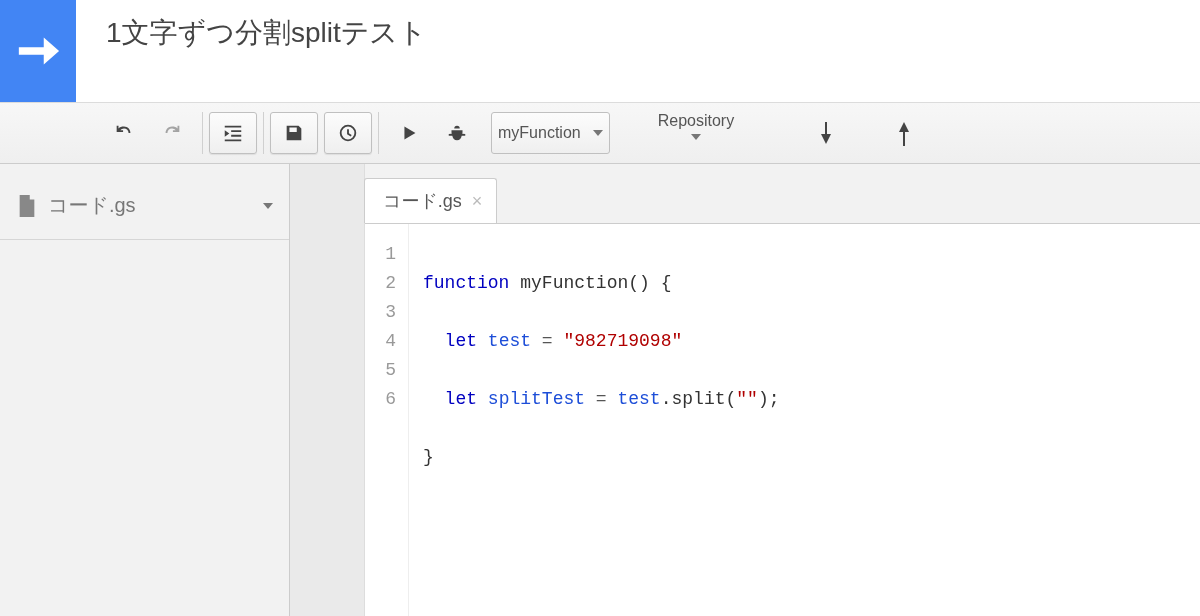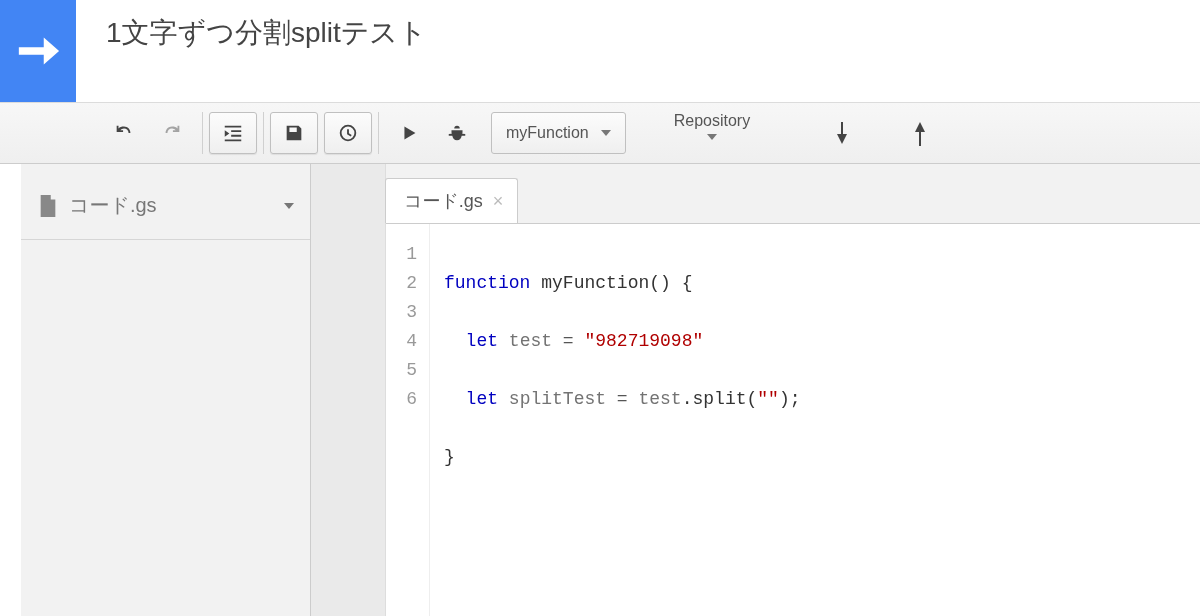--- a/index.html
+++ b/index.html
@@ -82,21 +82,21 @@
     margin: 0 6px;
   }
   .tb-btn svg { width: 22px; height: 22px; fill: #444; }
   .tb-select {
     height: 42px;
     border: 1px solid #c0c0c0;
     border-radius: 3px;
     background: linear-gradient(#fcfcfc,#efefef);
     display: flex;
     align-items: center;
-    padding: 0 14px;
+    padding: 0 6px;
     gap: 12px;
     font-size: 16px;
     color: #555;
     cursor: pointer;
     margin-left: 10px;
   }
   .tb-text-btn {
     height: 42px;
     padding: 0 18px;
     display: flex;
@@ -126,21 +126,20 @@
   .pull-btn, .push-btn {
     width:48px; height:42px;
     display:flex;flex-direction:column;align-items:center;justify-content:center;
     cursor:pointer;
   }
   .pull-btn > div:first-child, .push-btn > div:last-child { margin-bottom:-2px;}
   
   .main {
     display: flex;
     height: calc(616px - 102px - 62px);
-    margin-left: 21px;
   }
   .sidebar {
     width: 290px;
     background: #f2f2f2;
     border-right: 1px solid #ccc;
     padding-top: 18px;
   }
   .file-item {
     display: flex;
     align-items: center;
@@ -215,21 +214,21 @@
     border-right: 1px solid #eee;
   }
   .code {
     padding: 16px 0 0 14px;
     font-family: "Consolas","Menlo","Courier New",monospace;
     font-size: 18px;
     line-height: 29px;
     white-space: pre;
   }
   .tok-kw { color: #0000c0; }
-  .tok-var { color: #737373; }
+  .tok-var { color: #1d4ed8; }
   .tok-str { color: #b00000; }
   .tok-op { color: #555; }
 </style>
 </head>
 <body>
 
 <div class="header">
   <div class="logo-box">
     <svg viewBox="0 0 48 48">
       <path d="M4 20 H30 V10 L46 24 L30 38 V28 H4 Z" fill="#fff"></path>

